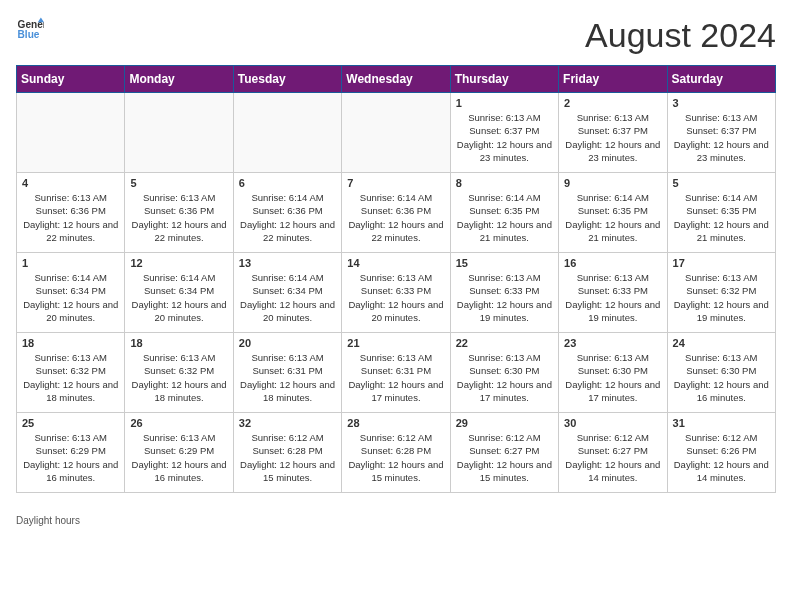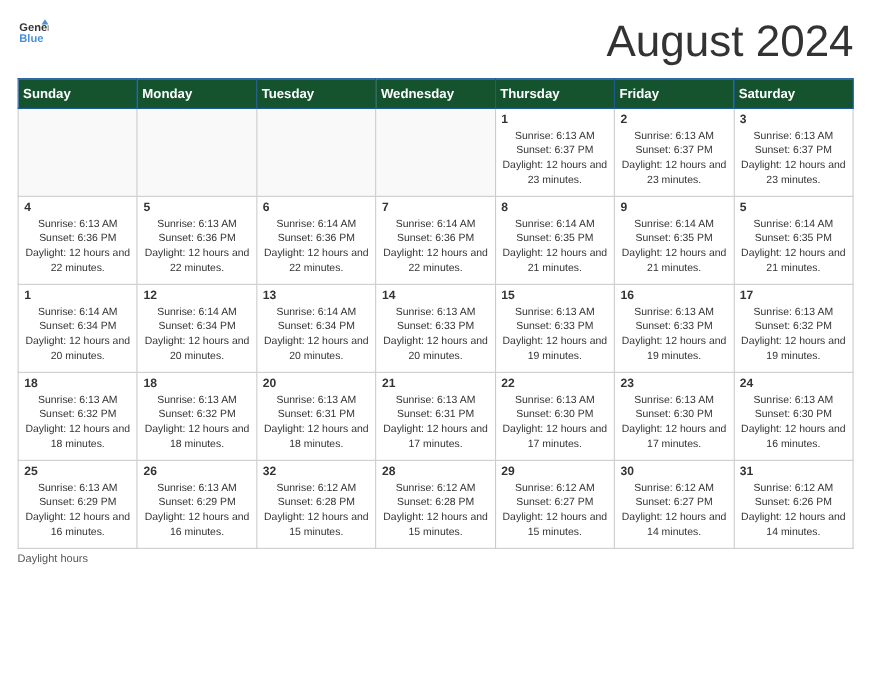--- a/index.html
+++ b/index.html
@@ -22,35 +22,35 @@
       gap: 2px;
     }
     .logo-icon {
       width: 28px;
       height: 28px;
     }
     .title-block {
       text-align: right;
     }
     .title-block h1 {
-      font-size: 40px;
+      font-size: 34px;
       font-weight: normal;
       color: #333;
     }
     .title-block h2 {
       font-size: 15px;
       font-weight: normal;
       color: #555;
     }
     .calendar {
       width: 100%;
       border-collapse: collapse;
     }
     .calendar thead tr th {
-      background-color: #14532d;
+      background-color: #701a75;
       color: #fff;
       font-size: 12px;
       font-weight: bold;
       padding: 6px 4px;
       text-align: left;
       border: 1px solid #1a5a9a;
     }
     .calendar tbody tr td {
       border: 1px solid #ccc;
       vertical-align: top;
@@ -70,21 +70,21 @@
       margin-bottom: 2px;
       display: block;
     }
     .day-info {
       font-size: 9.5px;
       line-height: 1.4;
       color: #333;
       text-align: center;
     }
     .footer-note {
-      margin-top: 4px;
+      margin-top: 22px;
       font-size: 10px;
       color: #555;
     }
   </style>
 </head>
 <body>
 
 <div class="header">
   <div class="logo">
     <svg class="logo-icon" viewBox="0 0 36 36">

